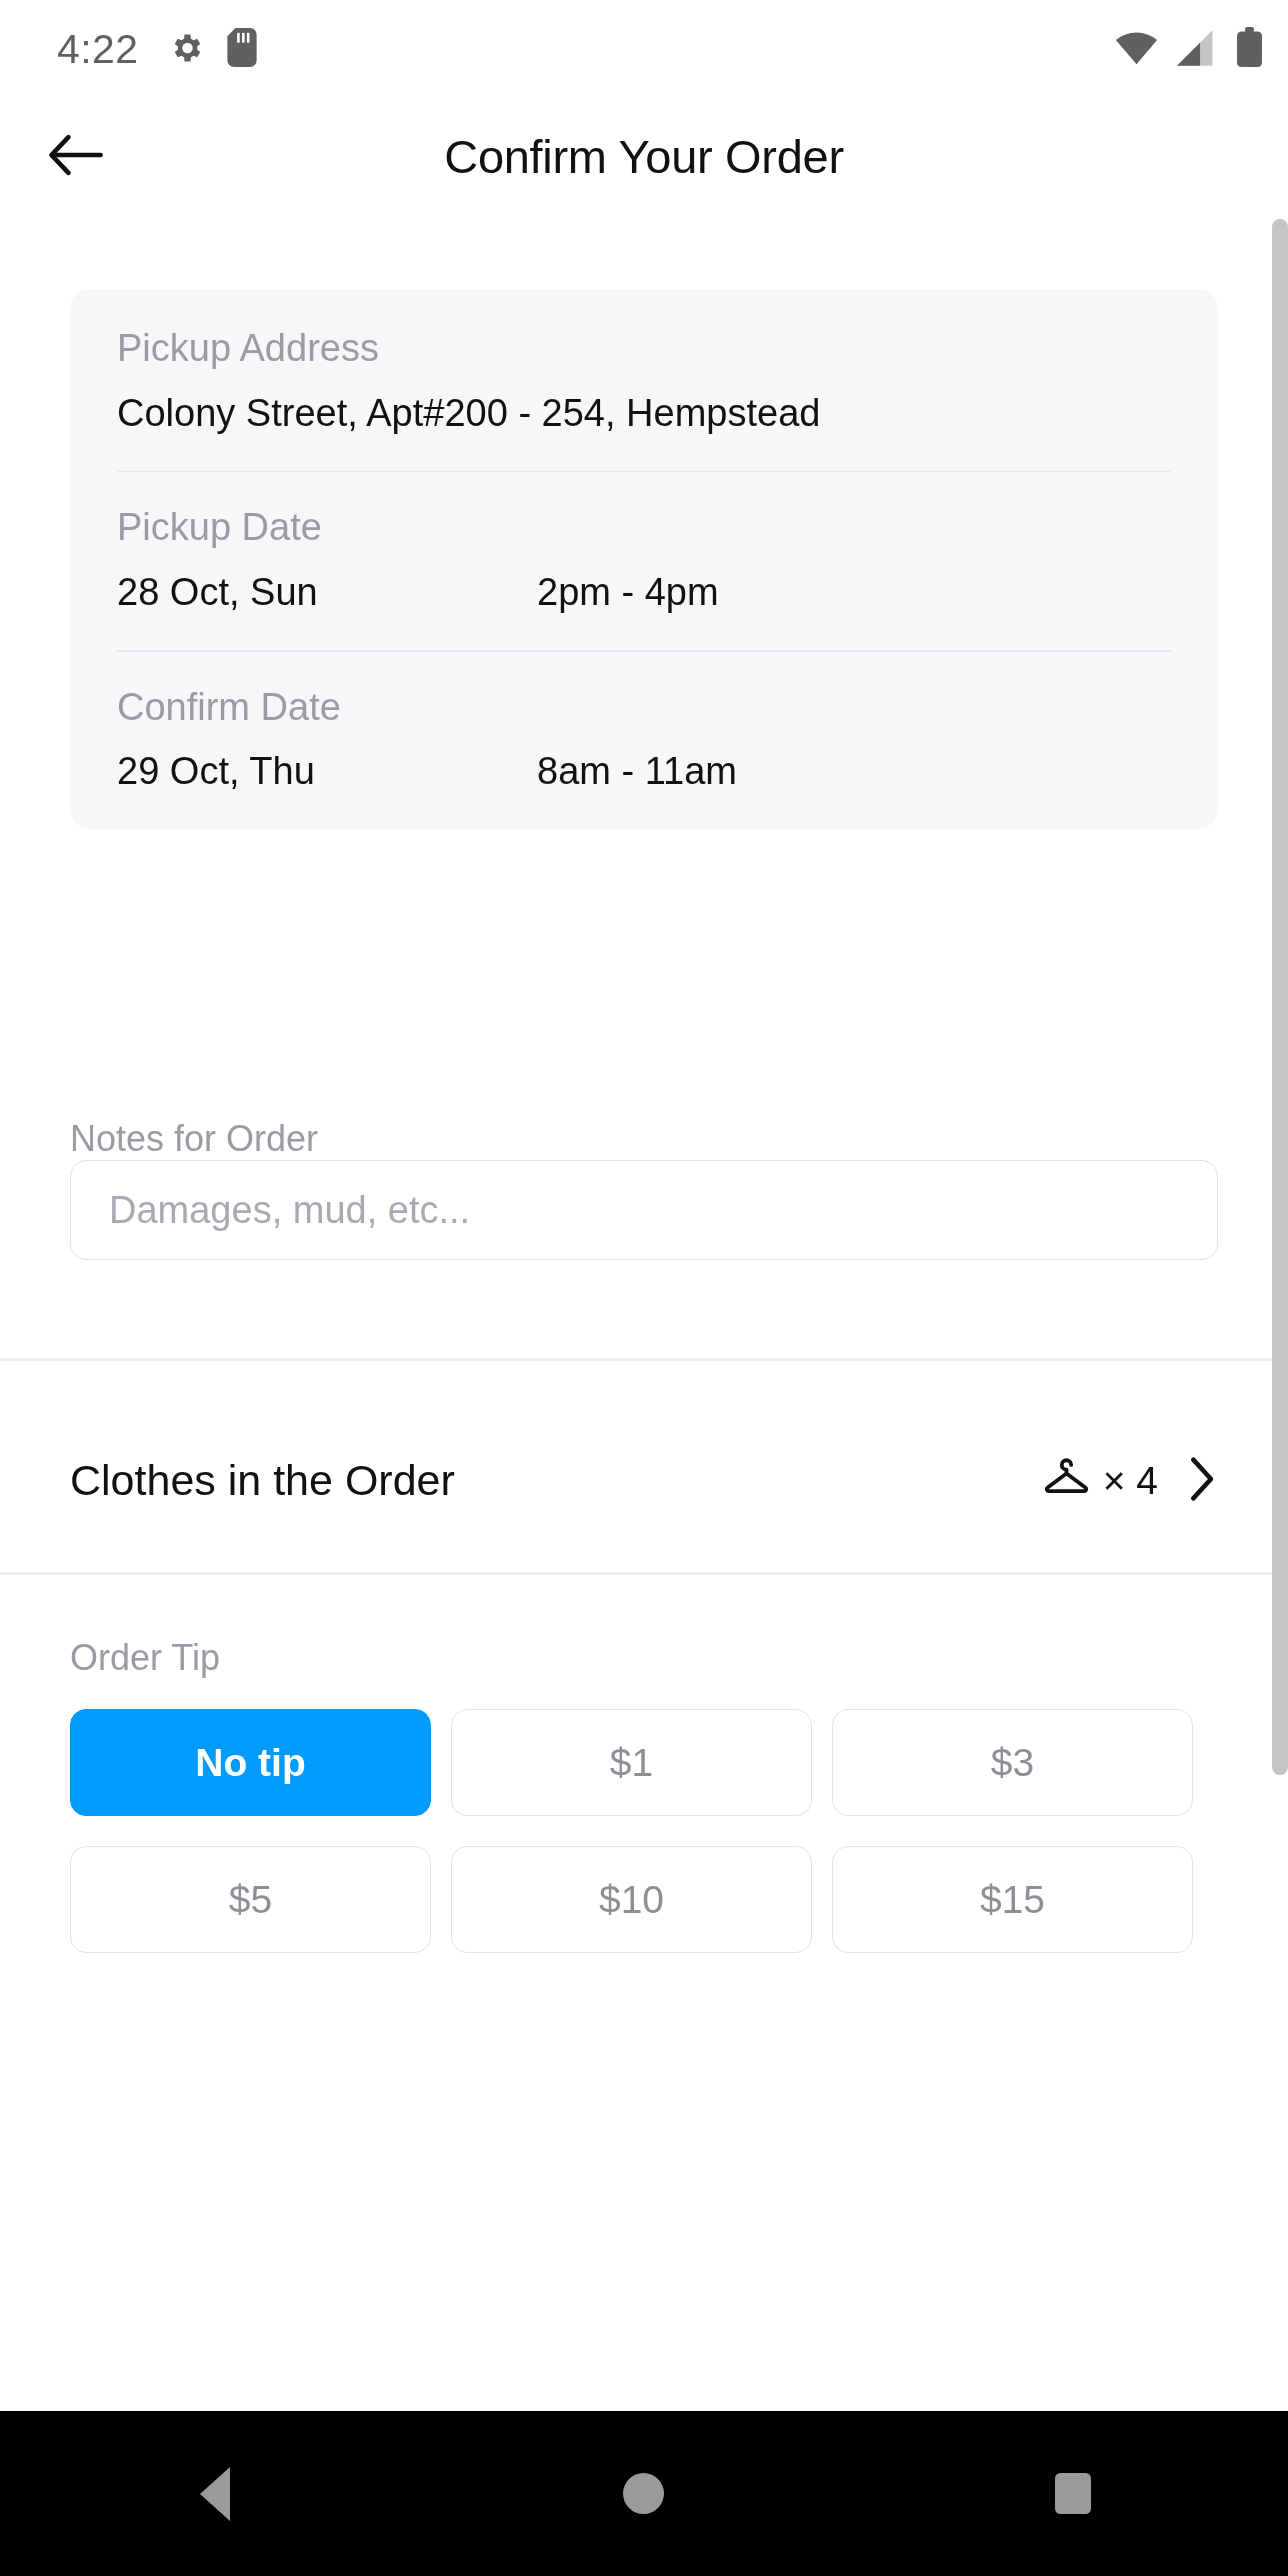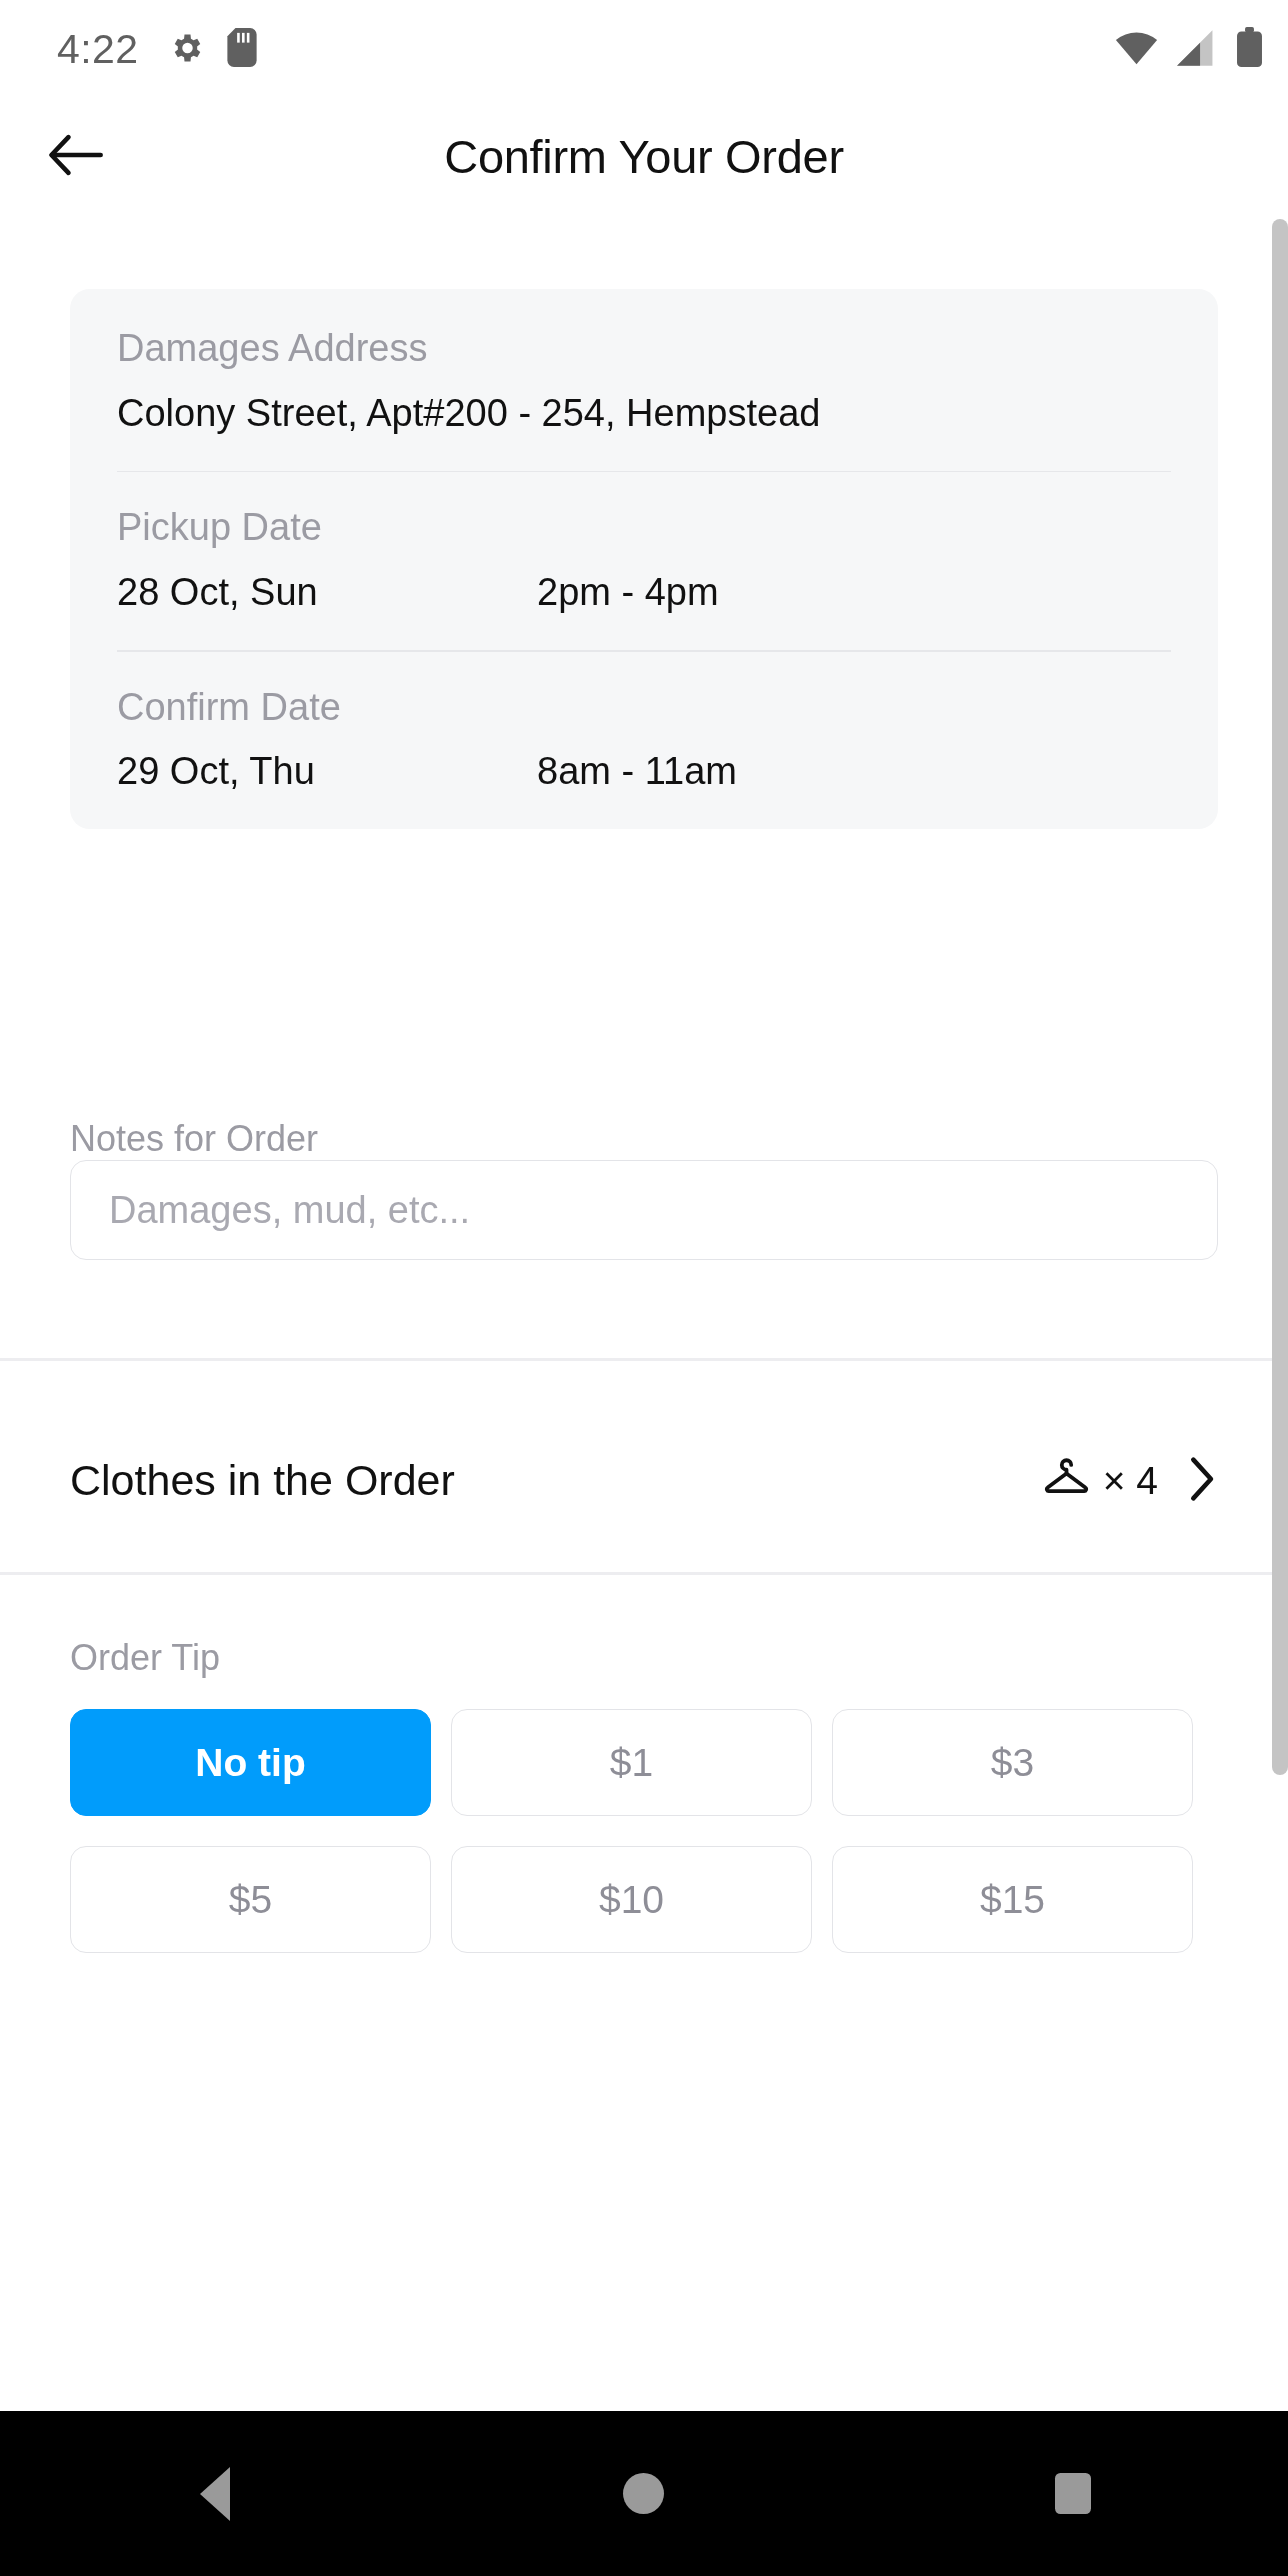--- a/index.html
+++ b/index.html
@@ -154,21 +154,21 @@
           </svg>
       </span>
     </div>
     <div class="header-title">Confirm Your Order</div>
   </div>
 
   <div class="scrollarea">
 
     <div class="card">
       <div class="blk">
-        <div class="field-label">Damages Address</div>
+        <div class="field-label">Pickup Address</div>
         <div class="field-value">Colony Street, Apt#200 - 254, Hempstead</div>
       </div>
 
       <div class="card-sep"></div>
 
       <div class="blk">
         <div class="field-label">Pickup Date</div>
         <div class="row-2col">
           <div class="field-value c1">28 Oct, Sun</div>
           <div class="field-value">2pm - 4pm</div>

